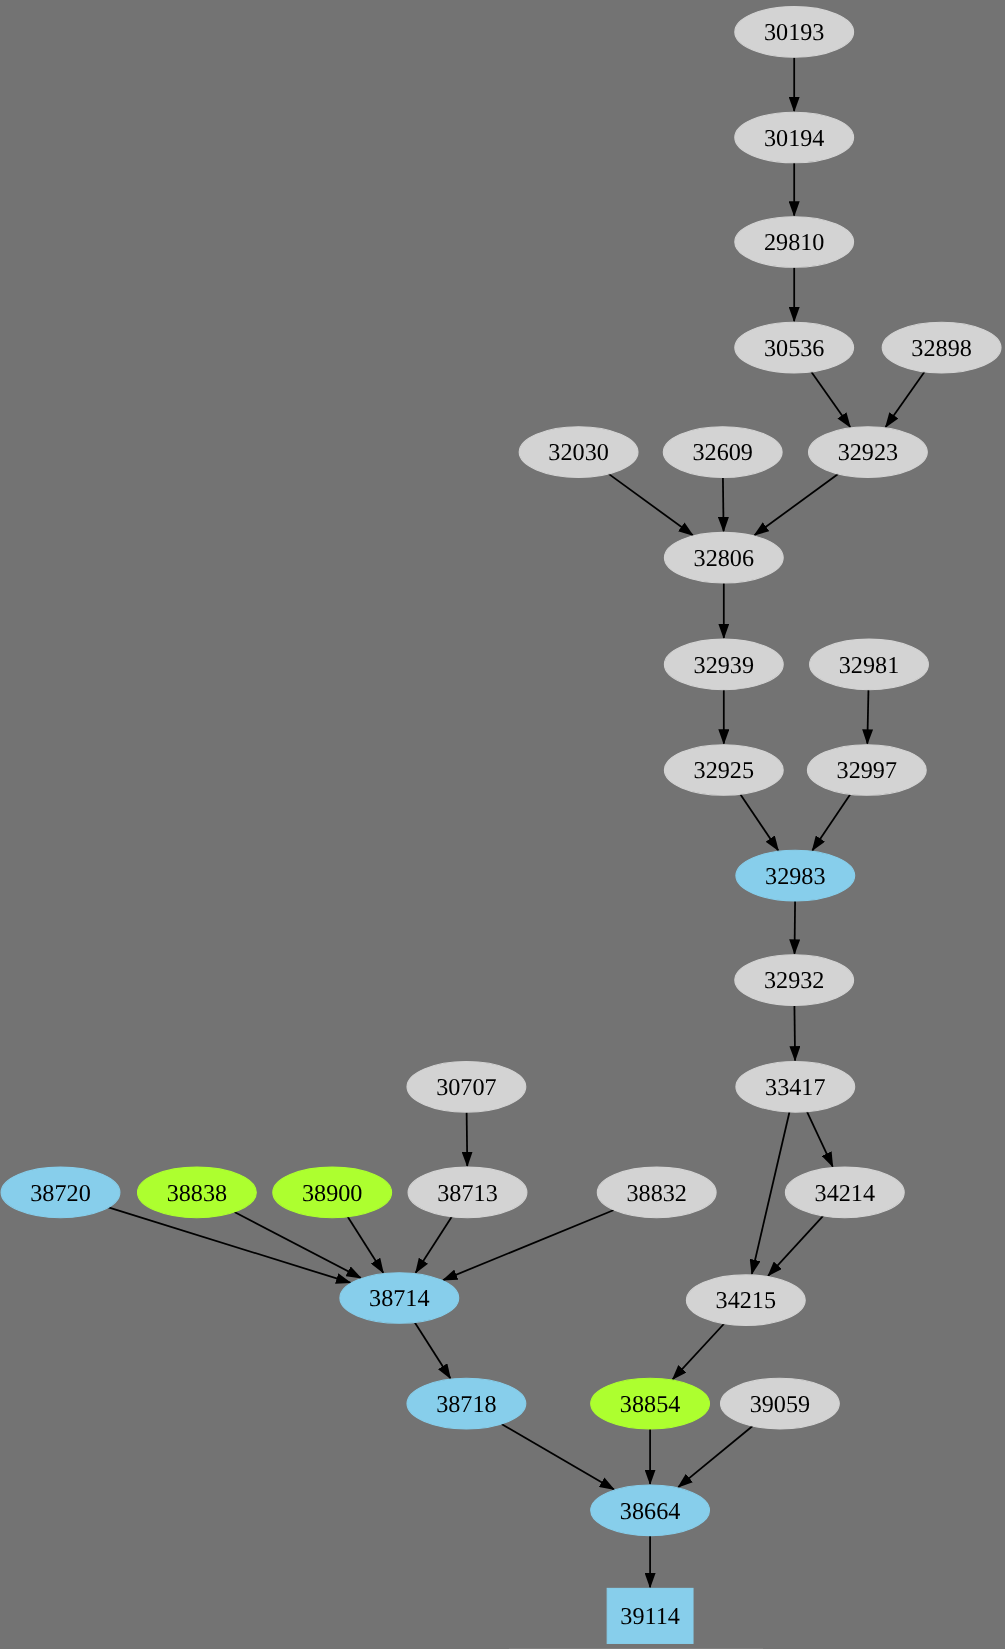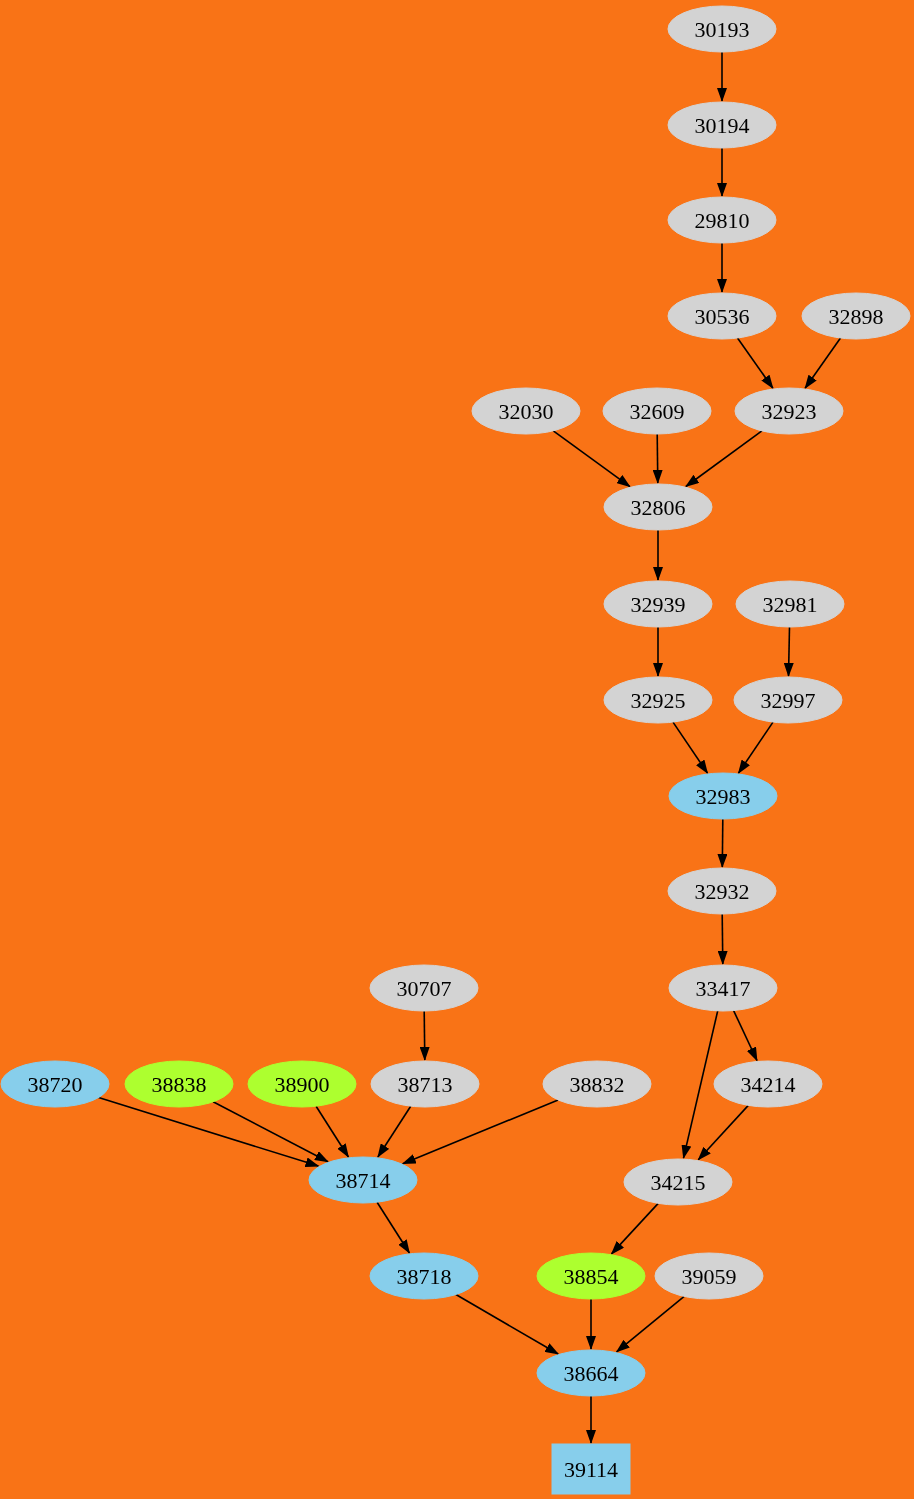--- a/index.html
+++ b/index.html
@@ -5,21 +5,21 @@
   html, body {
     margin: 0;
     padding: 0;
     background: #ffffff;
     font-family: "Liberation Serif", "DejaVu Serif", serif;
   }
   .graph-wrap {
     position: relative;
     width: 914px;
     height: 1499px;
-    background: #f97316;
+    background: #737373;
     overflow: hidden;
   }
   svg { display: block; }
   .node-label {
     font-family: "Liberation Serif", "DejaVu Serif", serif;
     font-size: 22px;
     fill: #000000;
     text-anchor: middle;
   }
   .edge-line {

